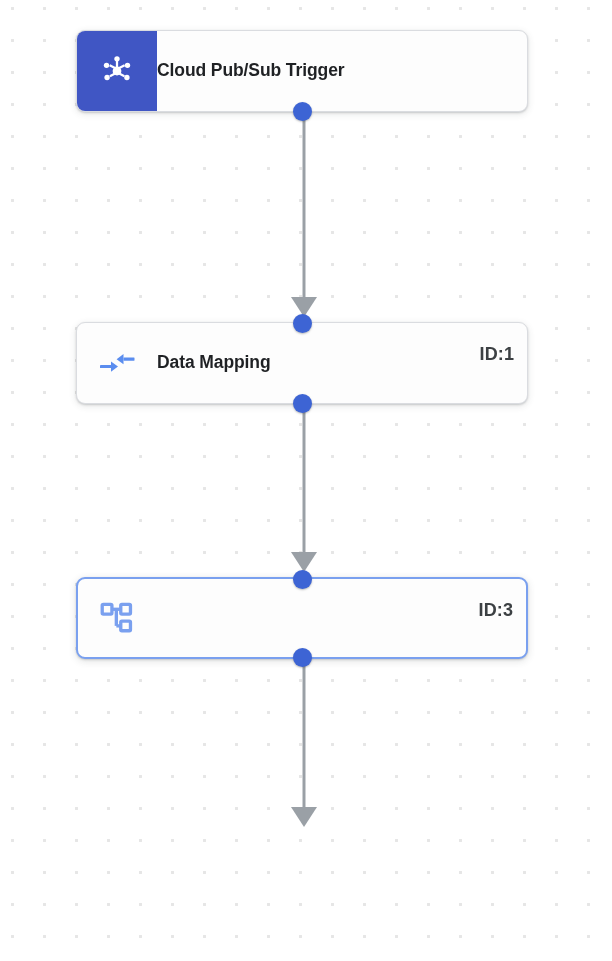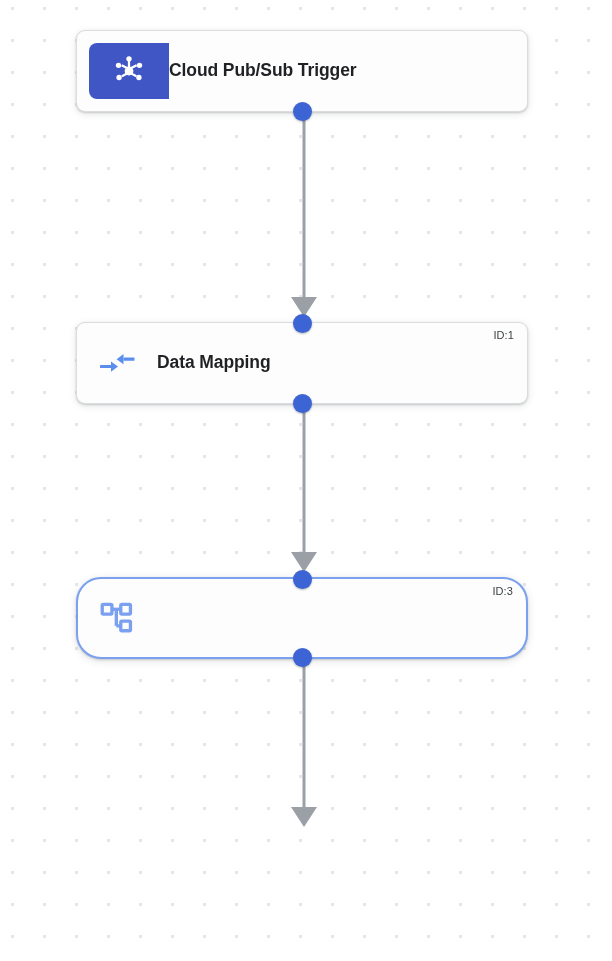--- a/index.html
+++ b/index.html
@@ -52,21 +52,21 @@
     align-items: center;
     overflow: visible;
   }
   .node.selected {
     border: 2px solid #7aa0ef;
     box-shadow: 0 1px 2px rgba(60,64,67,0.22), 0 2px 7px 1px rgba(60,64,67,0.12);
   }
 
   
   .node-trigger {
-    padding: 12px;
+    padding: 0;
   }
   .trigger-iconpanel {
     width: 80px;
     align-self: stretch;
     background: #4056c4;
     border-radius: 8px 0 0 8px;
     display: flex;
     align-items: center;
     justify-content: center;
     flex: 0 0 auto;
@@ -84,24 +84,24 @@
     font-size: 17.5px;
     font-weight: bold;
     color: #1f2124;
     letter-spacing: -0.1px;
     white-space: nowrap;
     line-height: 1;
   }
 
   .node-id {
     position: absolute;
-    top: 7px;
+    top: 22px;
     right: 13px;
-    font-size: 11px;
-    font-weight: normal;
+    font-size: 18px;
+    font-weight: bold;
     color: #3c4043;
     letter-spacing: 0.1px;
     line-height: 1;
   }
 
   
   .port {
     position: absolute;
     left: 50%;
     width: 19px;
@@ -177,21 +177,21 @@
 
           <rect x="25.5" y="8.6" width="11" height="3.1" rx="0.4"></rect>
           <polygon points="25.5,5.1 18.6,10.2 25.5,15.3"></polygon>
         </g>
       </svg>
     </div>
     <span class="node-title">Data Mapping</span>
     <div class="port port-out"></div>
   </div>
 
-  <div class="node selected" style="top:577px;border-radius:25px;">
+  <div class="node selected" style="top:577px;">
     <div class="port port-in"></div>
     <span class="node-id">ID:3</span>
     <div class="icon-slot">
       <svg width="36" height="34" viewBox="0 0 26 24" aria-hidden="true">
         <g fill="none" stroke="#7aa0ef" stroke-width="2.4">
           <rect x="1.6" y="2.2" width="7.0" height="7.0" rx="0.8"></rect>
           <rect x="15.0" y="2.2" width="7.0" height="7.0" rx="0.8"></rect>
           <rect x="15.0" y="14.2" width="7.0" height="7.0" rx="0.8"></rect>
           <line x1="8.6" y1="5.7" x2="15.0" y2="5.7"></line>
           <line x1="11.8" y1="5.7" x2="11.8" y2="17.7"></line>

